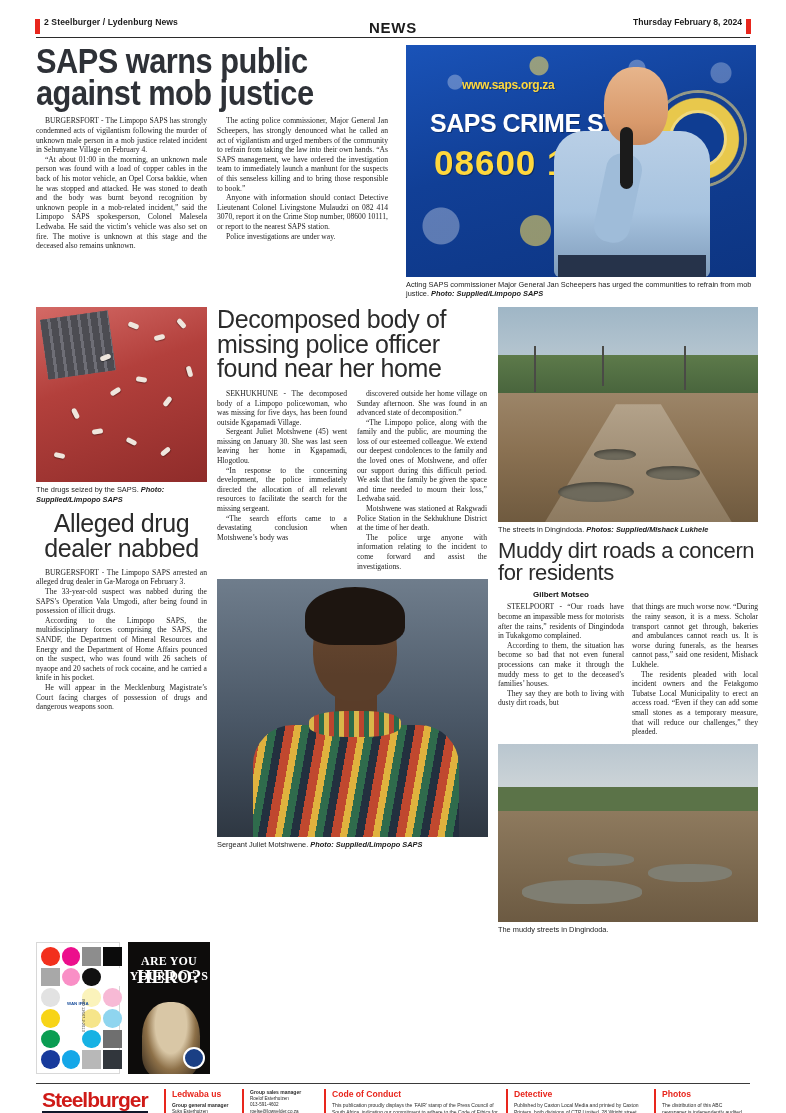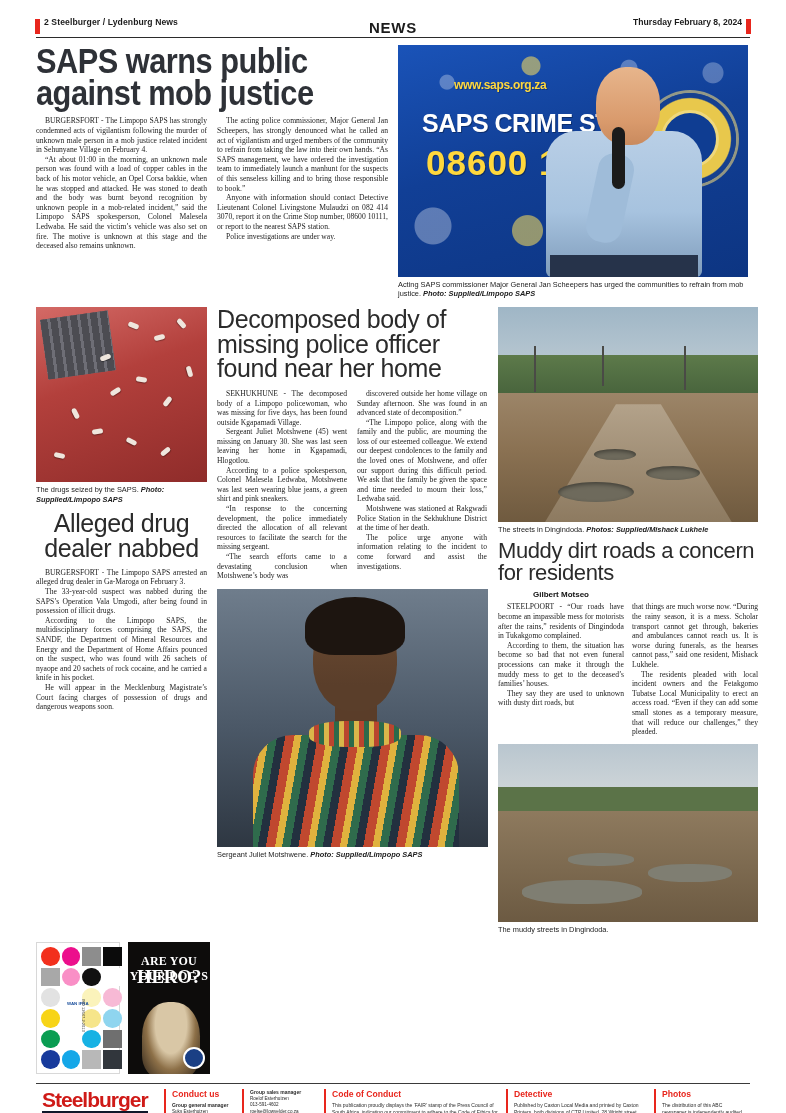--- a/index.html
+++ b/index.html
@@ -71,21 +71,21 @@
     font-size: 7.4px; line-height: 9.2px; color: #1b1b1b;
   }
   .caption i { font-style: italic; font-weight: 700; }
   .byline {
     font-family: "Liberation Sans", sans-serif;
     font-size: 8px; font-weight: 700; text-align: center; color: #111;
   }
   .photo { position: relative; overflow: hidden; background: #cfcfcf; }
 
   
-  .top-area { display: flex; gap: 10px; margin-top: 7px; }
+  .top-area { display: flex; gap: 18px; margin-top: 7px; }
   .top-left { width: 352px; }
   .top-right { width: 350px; }
   .headline-1 { font-size: 35px; margin-bottom: 7px; }
   .cols-2 { display: flex; gap: 10px; }
   .cols-2 > div { width: 171px; }
 
   
   .saps-photo { width: 350px; height: 232px; background: #1446a0; position: relative; }
   .saps-bg {
     position: absolute; inset: 0;
@@ -395,21 +395,20 @@
         <p>He will appear in the Mecklenburg Magistrate’s Court facing charges of possession of drugs and dangerous weapons soon.</p>
       </div>
     </div>
 
     <div class="mid-center">
       <div class="hl-light headline-2">Decomposed body of missing police officer found near her home</div>
       <div class="cols-2b">
         <div class="body-col">
           <p>SEKHUKHUNE - The decomposed body of a Limpopo policewoman, who was missing for five days, has been found outside Kgapamadi Village.</p>
           <p>Sergeant Juliet Motshwene (45) went missing on January 30. She was last seen leaving her home in Kgapamadi, Hlogotlou.</p>
-          <p>According to a police spokesperson, Colonel Malesela Ledwaba, Motshwene was last seen wearing blue jeans, a green shirt and pink sneakers.</p>
           <p>“In response to the concerning development, the police immediately directed the allocation of all relevant resources to facilitate the search for the missing sergeant.</p>
           <p>“The search efforts came to a devastating conclusion when Motshwene’s body was</p>
         </div>
         <div class="body-col">
           <p>discovered outside her home village on Sunday afternoon. She was found in an advanced state of decomposition.”</p>
           <p>“The Limpopo police, along with the family and the public, are mourning the loss of our esteemed colleague. We extend our deepest condolences to the family and the loved ones of Motshwene, and offer our support during this difficult period. We ask that the family be given the space and time needed to mourn their loss,” Ledwaba said.</p>
           <p>Motshwene was stationed at Rakgwadi Police Station in the Sekhukhune District at the time of her death.</p>
           <p>The police urge anyone with information relating to the incident to come forward and assist the investigations.</p>
         </div>
       </div>
@@ -441,21 +440,21 @@
       </div>
       <div class="caption" style="margin-top:3px;">
         <span>The streets in Dingindoda. </span><i>Photos: Supplied/Mishack Lukhele</i>
       </div>
       <div class="hl-light headline-4">Muddy dirt roads a concern for residents</div>
       <div class="byline" style="width:126px;margin-bottom:3px;">Gilbert Motseo</div>
       <div class="cols-2b" style="gap:8px;">
         <div class="body-col" style="width:126px;">
           <p>STEELPOORT - “Our roads have become an impassible mess for motorists after the rains,” residents of Dingindoda in Tukakgomo complained.</p>
           <p>According to them, the situation has become so bad that not even funeral processions can make it through the muddy mess to get to the deceased’s families’ houses.</p>
-          <p>They say they are used to unknown with dusty dirt roads, but</p>
+          <p>They say they are both to living with dusty dirt roads, but</p>
         </div>
         <div class="body-col" style="width:126px;">
           <p style="text-indent:0;">that things are much worse now. “During the rainy season, it is a mess. Scholar transport cannot get through, bakeries and ambulances cannot reach us. It is worse during funerals, as the hearses cannot pass,” said one resident, Mishack Lukhele.</p>
           <p>The residents pleaded with local incident owners and the Fetakgomo Tubatse Local Municipality to erect an access road. “Even if they can add some small stones as a temporary measure, that will reduce our challenges,” they pleaded.</p>
         </div>
       </div>
       <div class="photo mud-photo" style="margin-top:7px;">
         <div class="mud-sky"></div>
         <div class="mud-veg"></div>
         <div class="mud-ground"></div>
@@ -514,21 +513,21 @@
   <div class="footer">
 
     <div class="fcol fcol-brand">
       <div class="brand-logo">Steelburger</div>
       
       
       
     </div>
 
     <div class="fcol fcol-contact">
-      <div class="fhead">Conduct us</div>
+      <div class="fhead">Ledwaba us</div>
       <div class="ftext">
         <b>Group general manager</b><br>
         <span>Suks Esterhuizen</span><br>
         <br>
         <br>
         <br>
         <br>
         <br>
         <br>
         <br>

